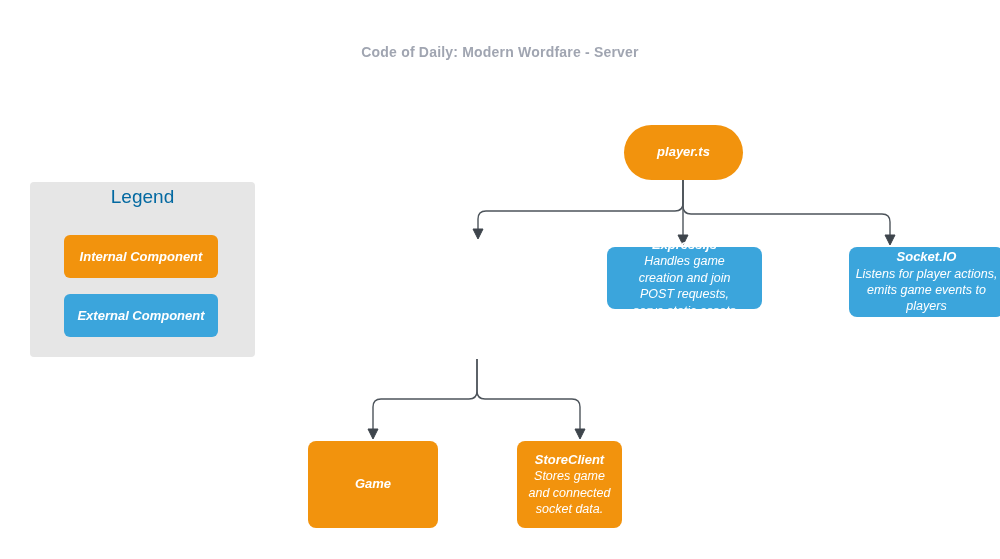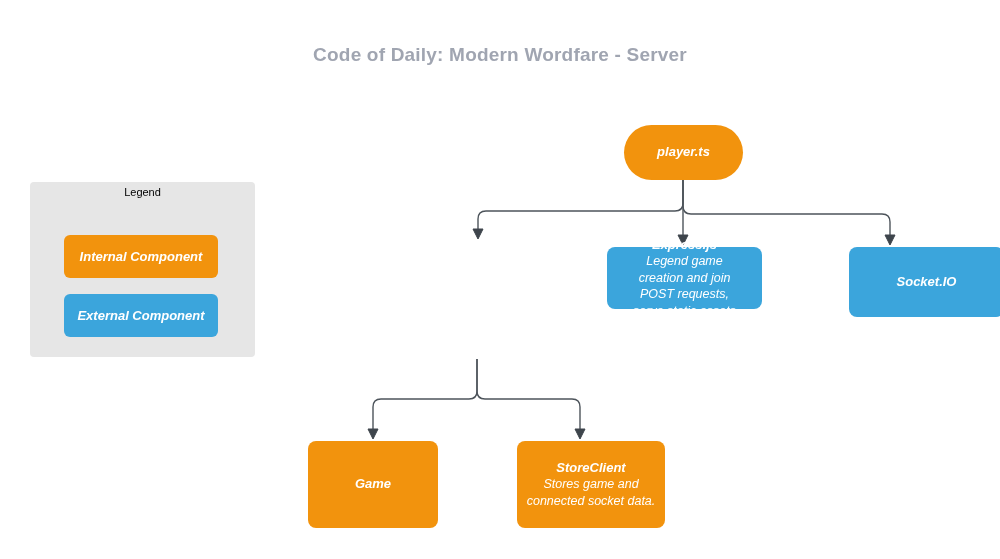--- a/index.html
+++ b/index.html
@@ -7,35 +7,35 @@
   body {
     font-family: "Liberation Sans", sans-serif;
     width: 1000px; height: 559px;
     position: relative; overflow: hidden;
   }
   .canvas { position: absolute; inset: 0; width: 1000px; height: 559px; }
 
   .diagram-title {
     position: absolute; top: 44px; left: 0; width: 100%;
     text-align: center;
-    font-size: 19px; font-weight: bold;
+    font-size: 14px; font-weight: bold;
     color: var(--title_text, #A0A5B1);
     letter-spacing: 0.2px;
   }
 
   svg.edges { position: absolute; top: 0; left: 0; width: 1000px; height: 559px; pointer-events: none; }
   svg.edges path.edge { fill: none; stroke: var(--connector, #4D545B); stroke-width: 1.4; }
 
   .legend {
     position: absolute; left: 30px; top: 182px; width: 225px; height: 175px;
     background: var(--legend_bg, #E6E6E6); border-radius: 4px;
   }
   .legend-title {
     position: absolute; top: 4px; left: 0; width: 100%;
-    text-align: center; font-size: 11px; color: #000000;
+    text-align: center; font-size: 19px; color: #0369a1;
   }
   .legend-item {
     position: absolute; left: 34px; width: 154px; height: 43px;
     border-radius: 6px;
     display: flex; align-items: center; justify-content: center;
     color: #ffffff; font-size: 13px; font-weight: bold; font-style: italic;
   }
   .legend-item.internal { top: 53px; background: var(--internal, #F2930D); }
   .legend-item.external { top: 112px; background: var(--external, #3BA5DC); }
 
@@ -52,21 +52,21 @@
   .node .node-body  { font-size: 12.5px; }
 
   .node.pill {
     left: 624px; top: 125px; width: 119px; height: 55px;
     border-radius: 28px;
   }
   .node.game-orchestrator { left: 412px; top: 241px; width: 130px; height: 117px; padding: 2px 4px; }
   .node.express-js        { left: 607px; top: 247px; width: 155px; height: 62px; padding: 2px 20px; }
   .node.socket-io         { left: 849px; top: 247px; width: 155px; height: 70px; padding: 2px 6px; }
   .node.game              { left: 308px; top: 441px; width: 130px; height: 87px; padding: 20px 2px; }
-  .node.store-client      { left: 517px; top: 441px; width: 148px; height: 87px; padding: 2px 8px; justify-content: center; }
+  .node.store-client      { left: 517px; top: 441px; width: 105px; height: 87px; padding: 2px 8px; justify-content: center; }
 </style>
 </head>
 <body>
 
 <div class="canvas">
 
   <div class="diagram-title">Code of Daily: Modern Wordfare - Server</div>
 
   <svg class="edges" viewBox="0 0 1000 559" xmlns="http://www.w3.org/2000/svg">
     <defs>
@@ -87,25 +87,26 @@
     <div class="legend-item external">External Component</div>
   </section>
 
   <div class="node pill internal">
     <div class="node-title">player.ts</div>
   </div>
 
 
   <div class="node express-js external">
     <div class="node-title">Express.js</div>
-    <div class="node-body">Legend game creation and join POST requests, serve static assets</div>
+    <div class="node-body">Handles game creation and join POST requests, serve static assets</div>
   </div>
 
   <div class="node socket-io external">
     <div class="node-title">Socket.IO</div>
+    <div class="node-body">Listens for player actions, emits game events to players</div>
   </div>
 
   <div class="node game internal">
     <div class="node-title">Game</div>
   </div>
 
   <div class="node store-client internal">
     <div class="node-title">StoreClient</div>
     <div class="node-body">Stores game and connected socket data.</div>
   </div>

